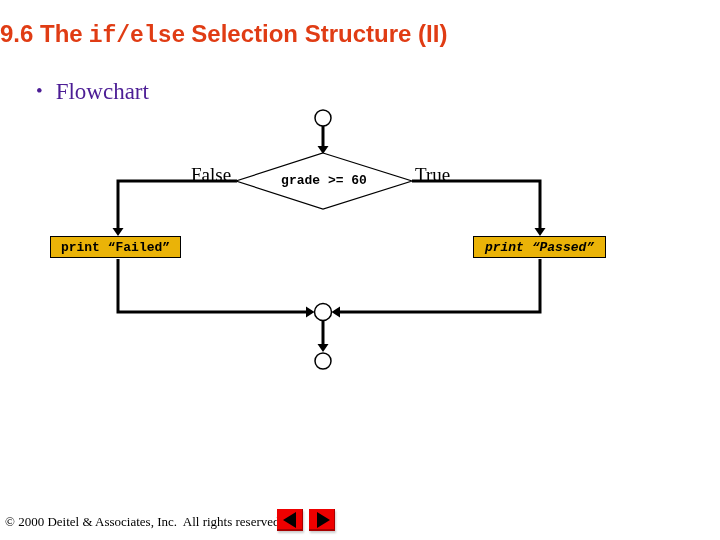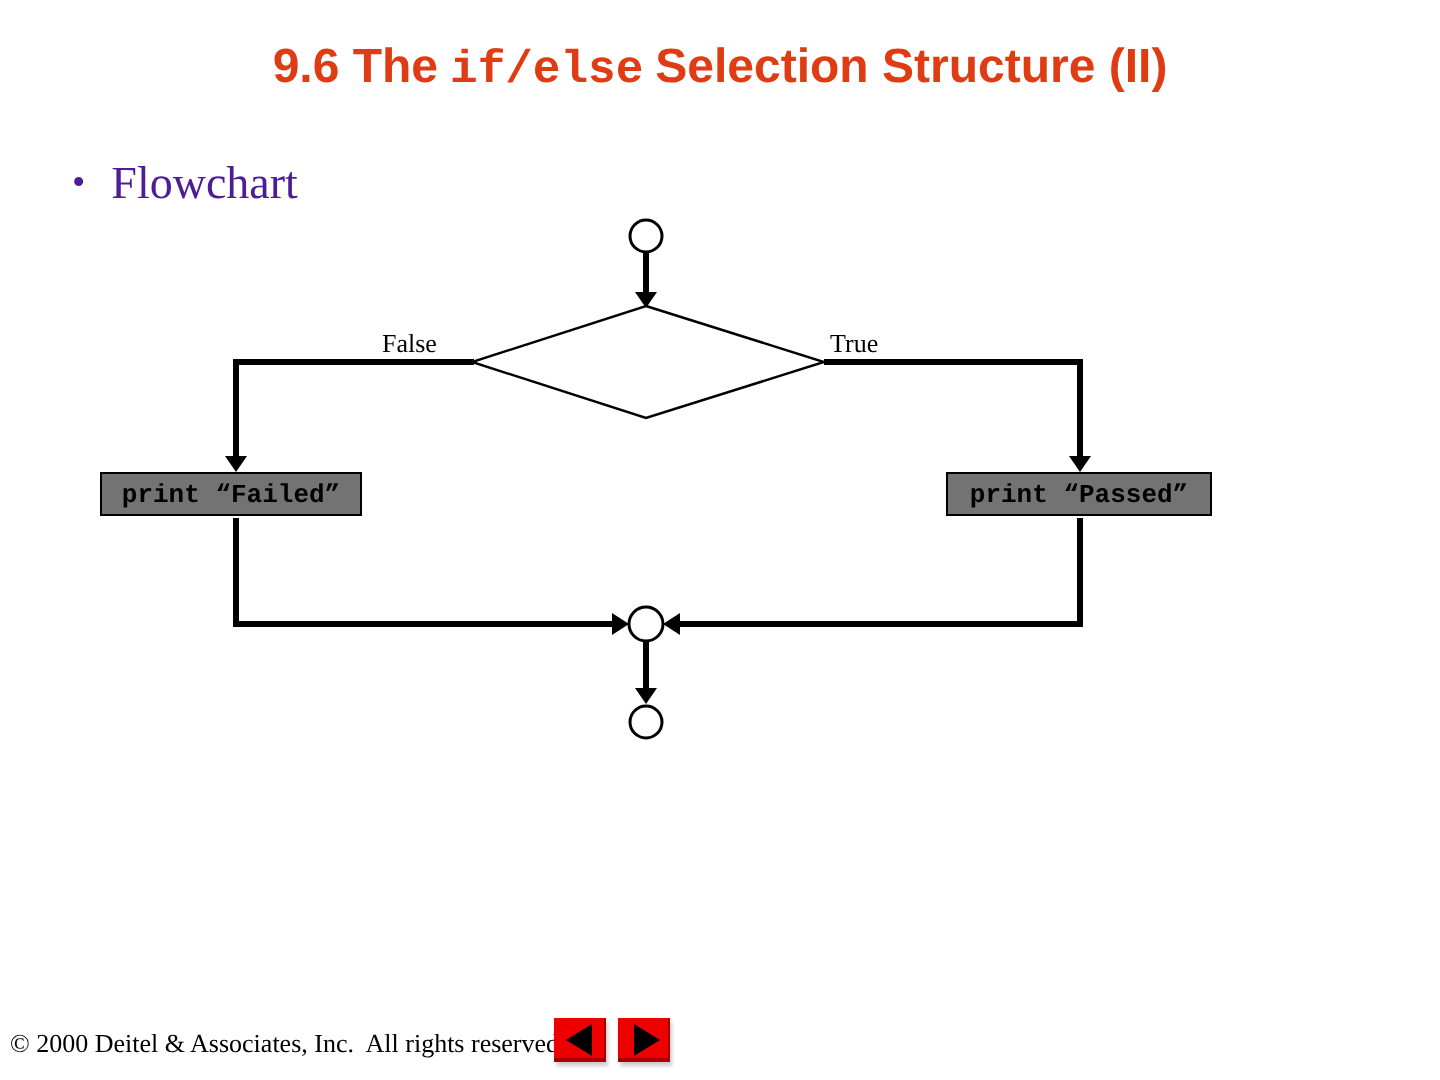--- a/index.html
+++ b/index.html
@@ -2,54 +2,54 @@
 <html><head>
 <meta charset="utf-8">
 <style>
   html,body { margin:0; padding:0; background:#fff; }
   .slide {
     position:relative; width:720px; height:540px; background:#FFFFFF;
     overflow:hidden; font-family:"Liberation Serif", serif; color:#000;
   }
   
   .title {
-    position:absolute; top:20px; left:0; width:720px; text-align:center;
+    position:absolute; top:20px; left:0; width:720px; text-align:left;
     font-family:"Liberation Sans", sans-serif; font-weight:bold;
     font-size:24px; color:#E03C14; letter-spacing:0px; white-space:nowrap;
   }
   .title .code {
     font-family:"Liberation Mono", monospace; font-weight:bold;
     font-size:23px; margin:0 6px;
   }
   
   .bullet-line {
     position:absolute; top:79px; left:36px; font-size:23px; color:#4c1d95;
     font-family:"Liberation Serif", serif; white-space:nowrap;
   }
   .bullet-line .marker { font-size:19px; vertical-align:2px; margin-right:13px; }
   
   svg.flow { position:absolute; top:0; left:0; }
   
   .flow-label {
     position:absolute; font-family:"Liberation Serif", serif;
-    font-size:13px; color:#000; white-space:nowrap;
+    font-size:19px; color:#000; white-space:nowrap;
   }
   .decision-label {
     position:absolute; left:244px; top:173px; width:160px; text-align:center;
     font-family:"Liberation Mono", monospace; font-weight:bold; font-size:13px;
     white-space:pre;
   }
   .action-box {
-    position:absolute; height:20px; background:#737373; border:1.5px solid #000;
+    position:absolute; height:20px; background:#eab308; border:1.5px solid #000;
     display:flex; align-items:center; justify-content:center;
     font-family:"Liberation Mono", monospace; font-weight:bold; font-size:13px;
     white-space:nowrap;
   }
   .box-failed { left:50px; top:236px; width:129px; }
-  .box-passed { left:473px; top:236px; width:131px; }
+  .box-passed { left:473px; top:236px; width:131px;font-style:italic; }
   
   .footer {
     position:absolute; left:5px; top:514px; font-size:13px;
     font-family:"Liberation Serif", serif; white-space:pre; color:#000;
   }
   .nav-btn {
     position:absolute; top:509px; width:26px; height:22px;
     background:#EE0000; border:0; padding:0; margin:0; cursor:pointer;
     display:flex; align-items:center; justify-content:center;
     box-shadow: inset -1px -2px 0 rgba(110,0,0,0.55), 1px 2px 2px rgba(0,0,0,0.2);
@@ -94,20 +94,21 @@
 
     <line x1="323" y1="321" x2="323" y2="345" stroke="#000" stroke-width="3"></line>
     <polygon points="317.5,344 328.5,344 323,352" fill="#000"></polygon>
 
     <circle cx="323" cy="118" r="8" fill="#fff" stroke="#000" stroke-width="1.5"></circle>
     <circle cx="323" cy="361" r="8" fill="#fff" stroke="#000" stroke-width="1.5"></circle>
 
     <polygon points="323,153 412,181 323,209 236,181" fill="#fff" stroke="#000" stroke-width="1.2"></polygon>
   </svg>
 
+  <div class="decision-label">grade &gt;= 60</div>
 
   <div class="flow-label" style="left:191px; top:164px;">False</div>
   <div class="flow-label" style="left:415px; top:164px;font-family:Liberation Serif, serif;">True</div>
 
   <div class="action-box box-failed">print “Failed”</div>
   <div class="action-box box-passed">print “Passed”</div>
 
   <div class="footer">© 2000 Deitel &amp; Associates, Inc.&nbsp; All rights reserved.</div>
 
   <button class="nav-btn prev">

